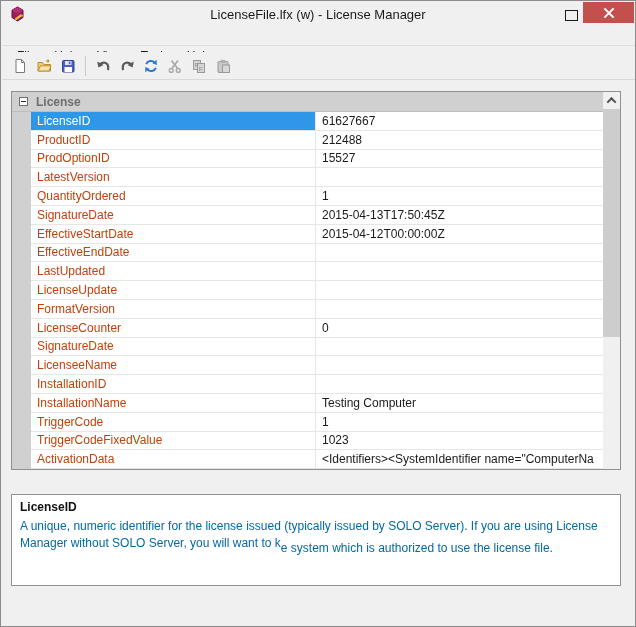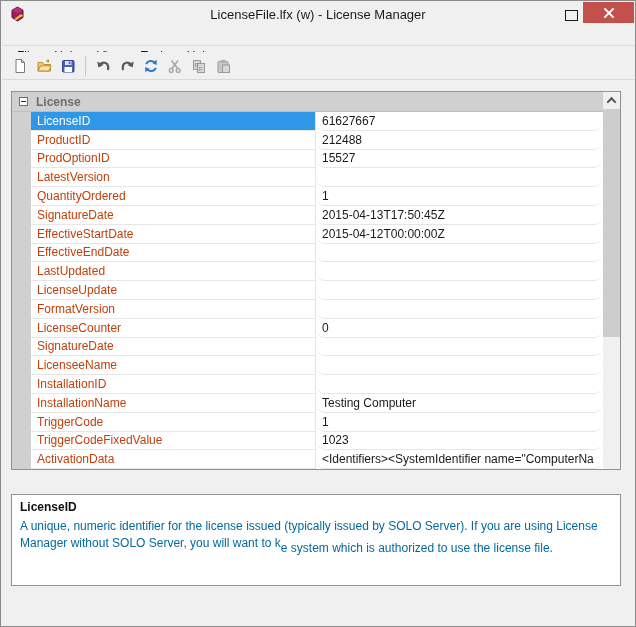--- a/index.html
+++ b/index.html
@@ -39,21 +39,21 @@
     position:relative; }
   .expander::after { content:""; position:absolute; left:1px; top:3px; width:5px; height:1px; background:#2b2b2b; }
   .group-label { font-size:12px; font-weight:bold; color:#6f6f6f; margin-left:8px; }
   .rows { flex:1; display:flex; flex-direction:column; }
   .prow { flex:1; display:flex; min-height:0; }
   .gutter { width:19px; flex:none; background:#d0d0d0; }
   .pname { width:285px; flex:none; display:flex; align-items:center; padding-left:6px;
     font-size:12px; color:#c2410c; border-right:1px solid #e6e6e6; border-bottom:1px solid #e6e6e6;
     white-space:nowrap; overflow:hidden; }
   .pvalue { flex:1; display:flex; align-items:center; padding-left:6px; font-size:12px; color:#1a1a1a;
-    border-bottom:1px solid #e6e6e6; white-space:nowrap; overflow:hidden; min-width:0;border-radius:9px; }
+    border-bottom:1px solid #e6e6e6; white-space:nowrap; overflow:hidden; min-width:0; }
   .prow.selected .pname { background:#2E97E8; color:#ffffff; }
   
   .vscroll { width:17px; flex:none; background:#f0f0f0; display:flex; flex-direction:column; }
   .sb-btn-up { height:17px; flex:none; display:flex; align-items:center; justify-content:center; background:#f0f0f0; }
   .chev-up { width:7px; height:7px; border-top:2px solid #505050; border-right:2px solid #505050;
     transform:rotate(-45deg) translate(-1px,1px); }
   .sb-thumb { height:228px; flex:none; background:#cdcdcd; }
   .sb-track { flex:1; background:#f0f0f0; }
   
   .descpanel { position:absolute; left:10px; top:493px; width:610px; height:92px;

